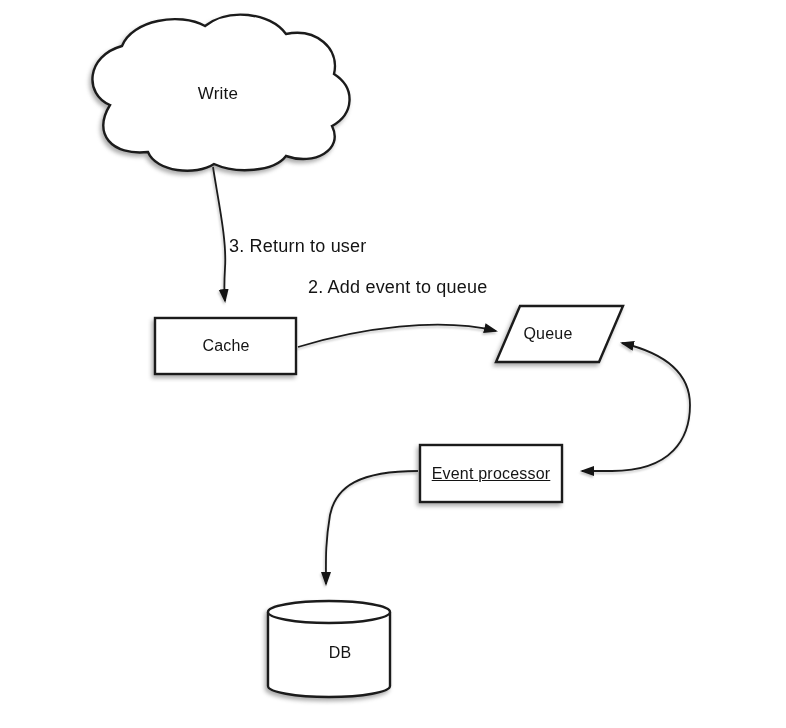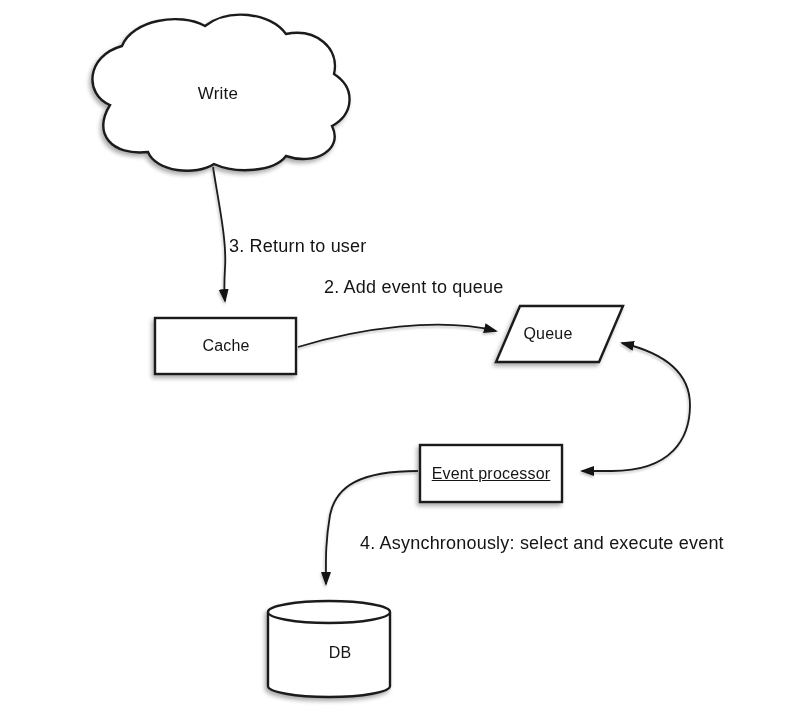--- a/index.html
+++ b/index.html
@@ -85,16 +85,15 @@
     </g>
   </svg>
 
   <div class="node-label" style="left:218px; top:94px; font-size:17px;">Write</div>
   <div class="node-label" style="left:226px; top:346px;">Cache</div>
   <div class="node-label" style="left:548px; top:334px;">Queue</div>
   <div class="node-label" style="left:491px; top:474px;text-decoration:underline;">Event processor</div>
   <div class="node-label" style="left:340px; top:653px;">DB</div>
 
   <div class="edge-label" style="left:229px; top:225px;margin-top:11px;">3. Return to user</div>
-  <div class="edge-label" style="left:308px; top:277px;margin-left:16px;">2. Add event to queue</div>
-  <div class="edge-label" style="left:360px; top:533px;">4. Asynchronously: select and execute event</div>
+  <div class="edge-label" style="left:308px; top:277px;">2. Add event to queue</div>
 
 </div>
 
 </body></html>

